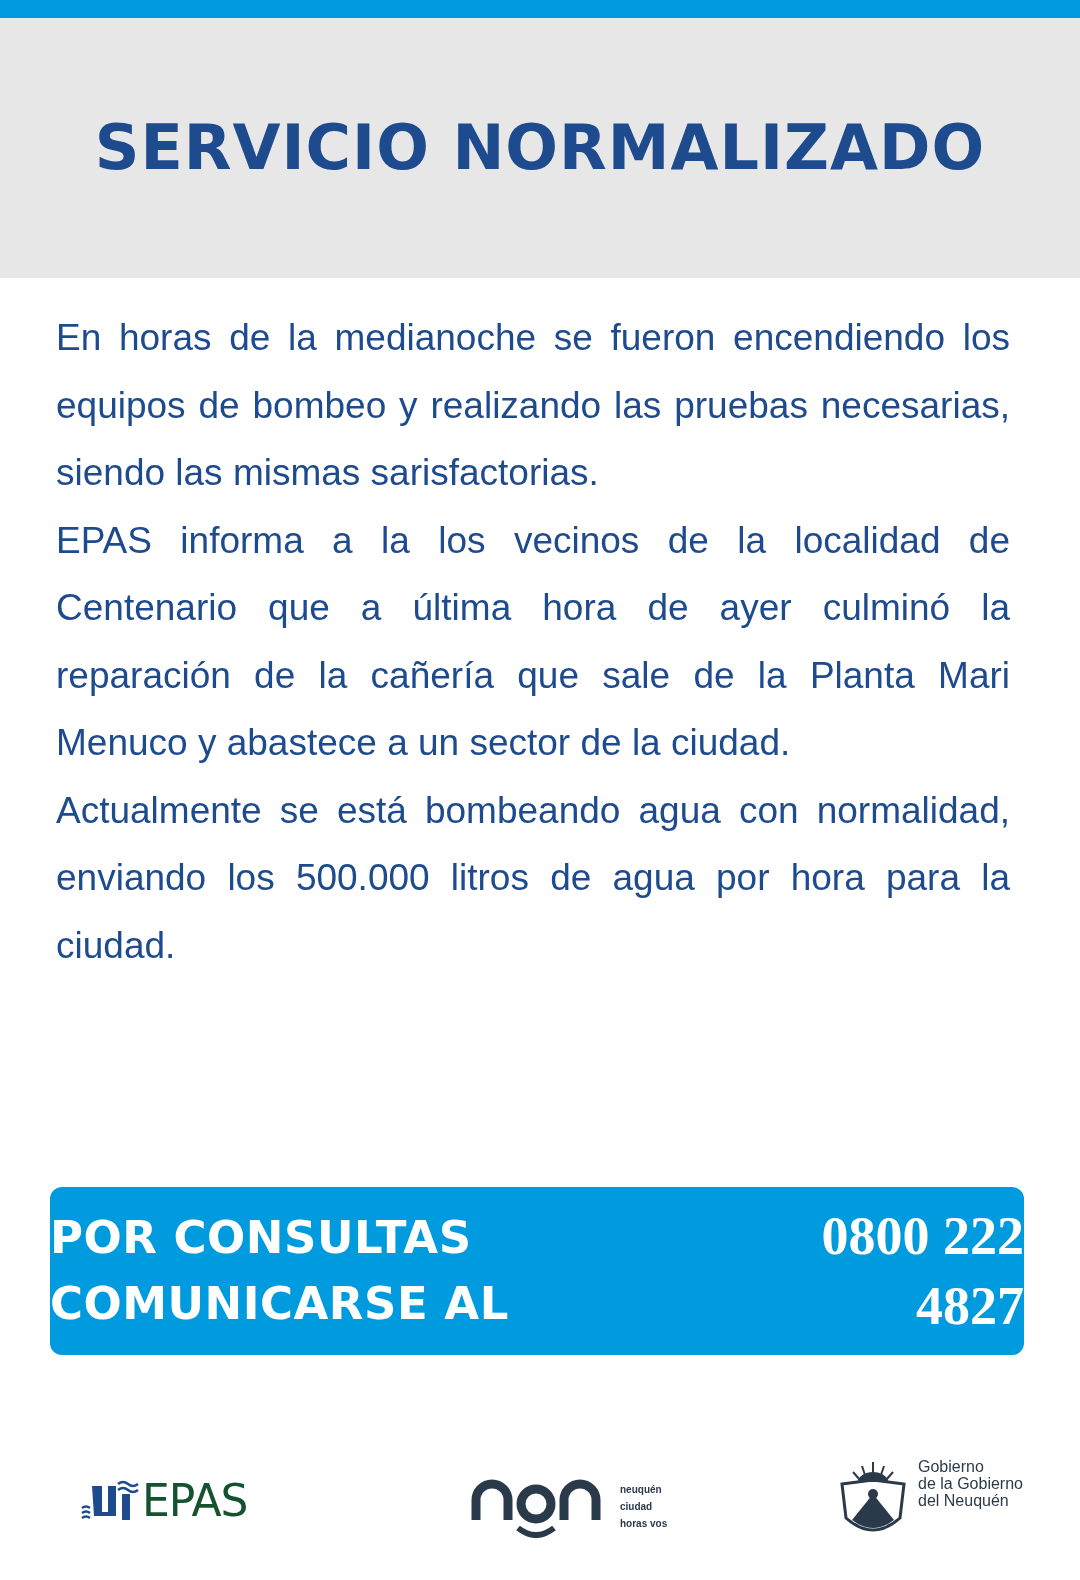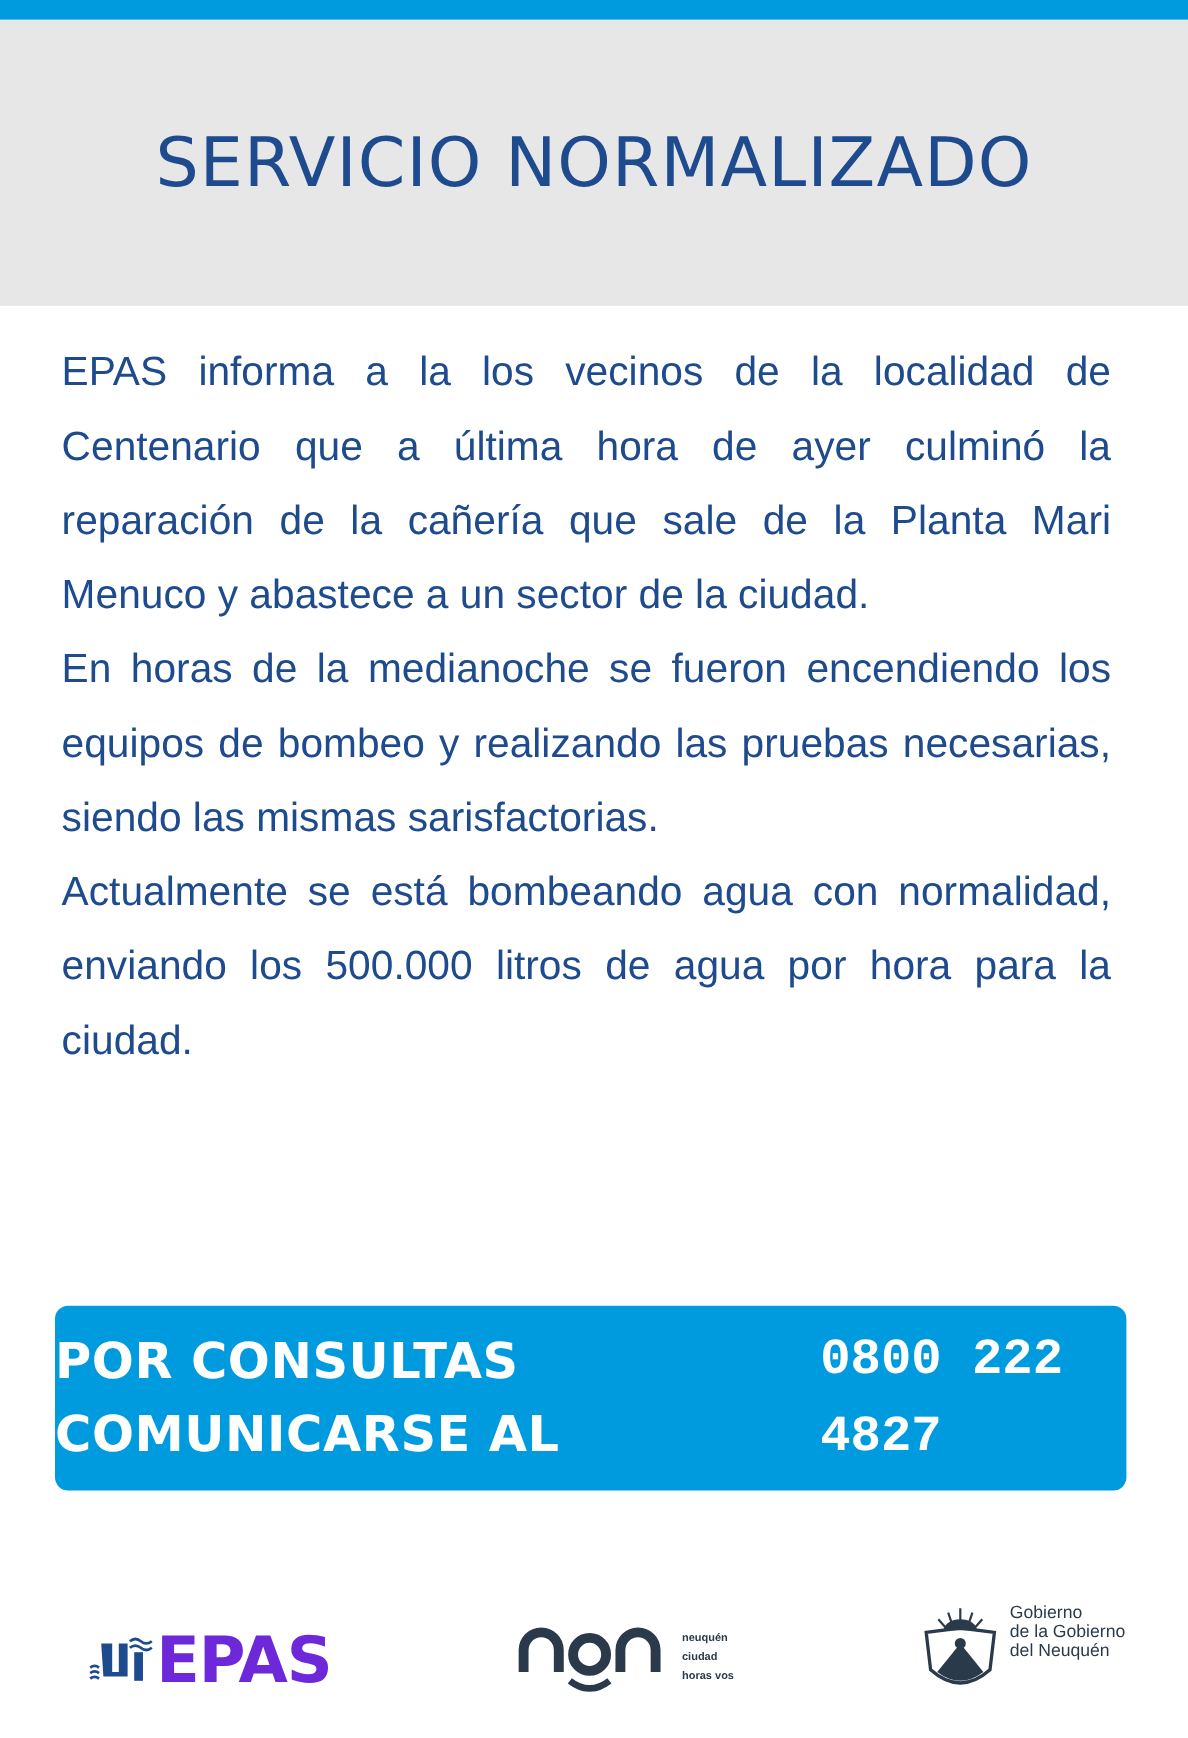--- a/index.html
+++ b/index.html
@@ -6,55 +6,55 @@
     body {
       width: 1080px; height: 1580px; background: #ffffff; position: relative; overflow: hidden;
       font-family: "Liberation Sans", sans-serif; color: #1e4a8e;
     }
     .topbar { position: absolute; left: 0; top: 0; width: 1080px; height: 18px; background: #009ade; }
     .header {
       position: absolute; left: 0; top: 18px; width: 1080px; height: 260px; background: #e7e7e8;
       display: flex; flex-direction: column; align-items: center; justify-content: center;
     }
     .title-line {
-      font-family: "DejaVu Sans", sans-serif; font-weight: normal; font-size: 62px; line-height: 74px;
+      font-family: "DejaVu Sans", sans-serif; font-weight: bold; font-size: 62px; line-height: 74px;
       color: #1e4a8e; letter-spacing: 1px; text-align: left;
     }
     .body-text {
       position: absolute; left: 56px; top: 304px; width: 954px;
       font-size: 37px; line-height: 67.5px; color: #1e4a8e; text-align: justify;
     }
     .body-text p { margin: 0; }
     .cta {
       position: absolute; left: 50px; top: 1187px; width: 974px; height: 168px; background: #009ade;
       border-radius: 12px; display: flex; align-items: center; justify-content: center;
       color: #ffffff;
     }
     .cta-label { font-family: "DejaVu Sans", sans-serif; font-weight: bold; font-size: 45px; line-height: 66px; letter-spacing: 0.5px; }
-    .cta-phone { font-family: Liberation Mono, monospace; font-weight: bold; font-size: 46px; line-height: 70px; }
+    .cta-phone { font-family: Liberation Serif, serif; font-weight: bold; font-size: 54px; line-height: 70px; text-align: right; }
     .footer { position: absolute; left: 0; top: 1450px; width: 1080px; height: 120px; }
     .logo-epas { position: absolute; left: 78px; top: 25px; display: flex; align-items: center; }
-    .logo-epas .word { font-family: "DejaVu Sans", sans-serif; font-weight: bold; font-size: 58px; color: #6d28d9; letter-spacing: -1px; margin-left: 2px; }
+    .logo-epas .word { font-family: "DejaVu Sans", sans-serif; font-weight: normal; font-size: 44px; color: #14532d; letter-spacing: -1px; margin-left: 2px; }
     .logo-non { position: absolute; left: 470px; top: 24px; display: flex; align-items: center; }
     .logo-non .tag { font-size: 10px; line-height: 17px; color: #2b3a4a; margin-left: 18px; font-weight: bold; }
     .logo-gob { position: absolute; left: 838px; top: 8px; display: flex; align-items: flex-start; }
     .logo-gob .tag { font-size: 16px; line-height: 17px; color: #2b3a4a; margin-left: 10px; }
   </style>
 </head>
 <body>
 
 <div class="topbar"></div>
 
 <div class="header">
   <div class="title-line">SERVICIO NORMALIZADO</div>
 </div>
 
 <div class="body-text">
+  <p>En horas de la medianoche se fueron encendiendo los equipos de bombeo y realizando las pruebas necesarias, siendo las mismas sarisfactorias.</p>
   <p>EPAS informa a la los vecinos de la localidad de Centenario que a última hora de ayer culminó la reparación de la cañería que sale de la Planta Mari Menuco y abastece a un sector de la ciudad.</p>
-  <p>En horas de la medianoche se fueron encendiendo los equipos de bombeo y realizando las pruebas necesarias, siendo las mismas sarisfactorias.</p>
   <p>Actualmente se está bombeando agua con normalidad, enviando los 500.000 litros de agua por hora para la ciudad.</p>
 </div>
 
 <div class="cta">
   <div class="cta-label">POR CONSULTAS COMUNICARSE AL</div>
   <div class="cta-phone">0800 222 4827</div>
 </div>
 
 <div class="footer">
   <div class="logo-epas">

